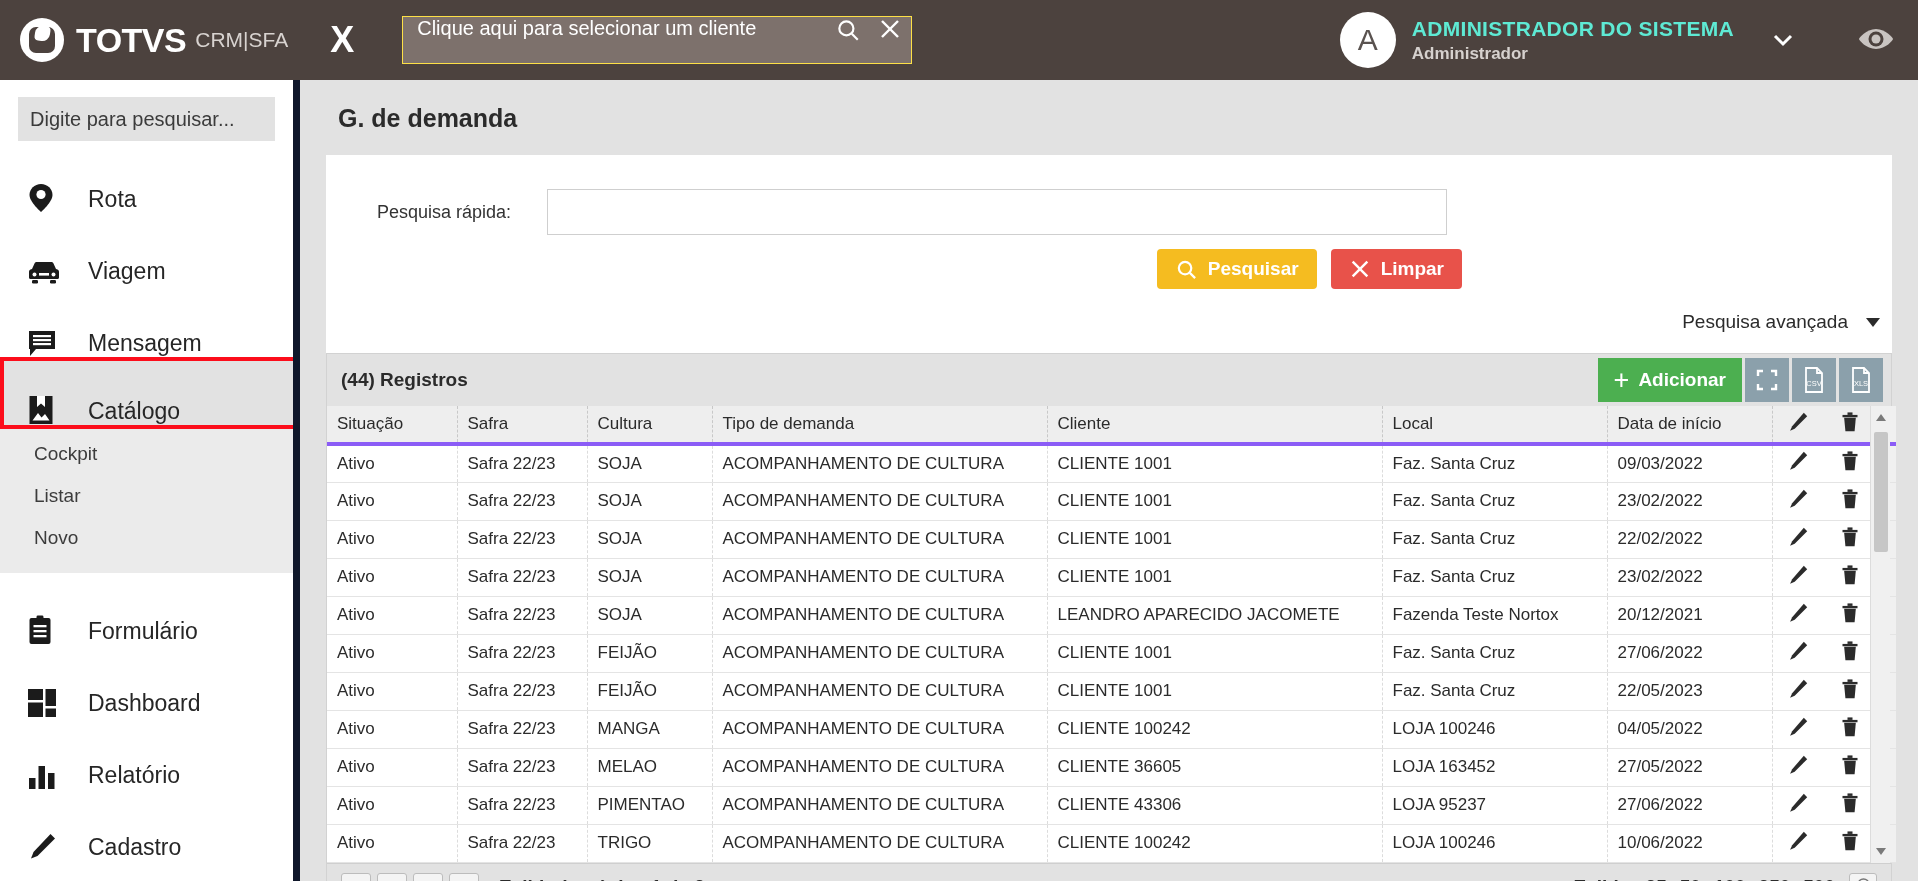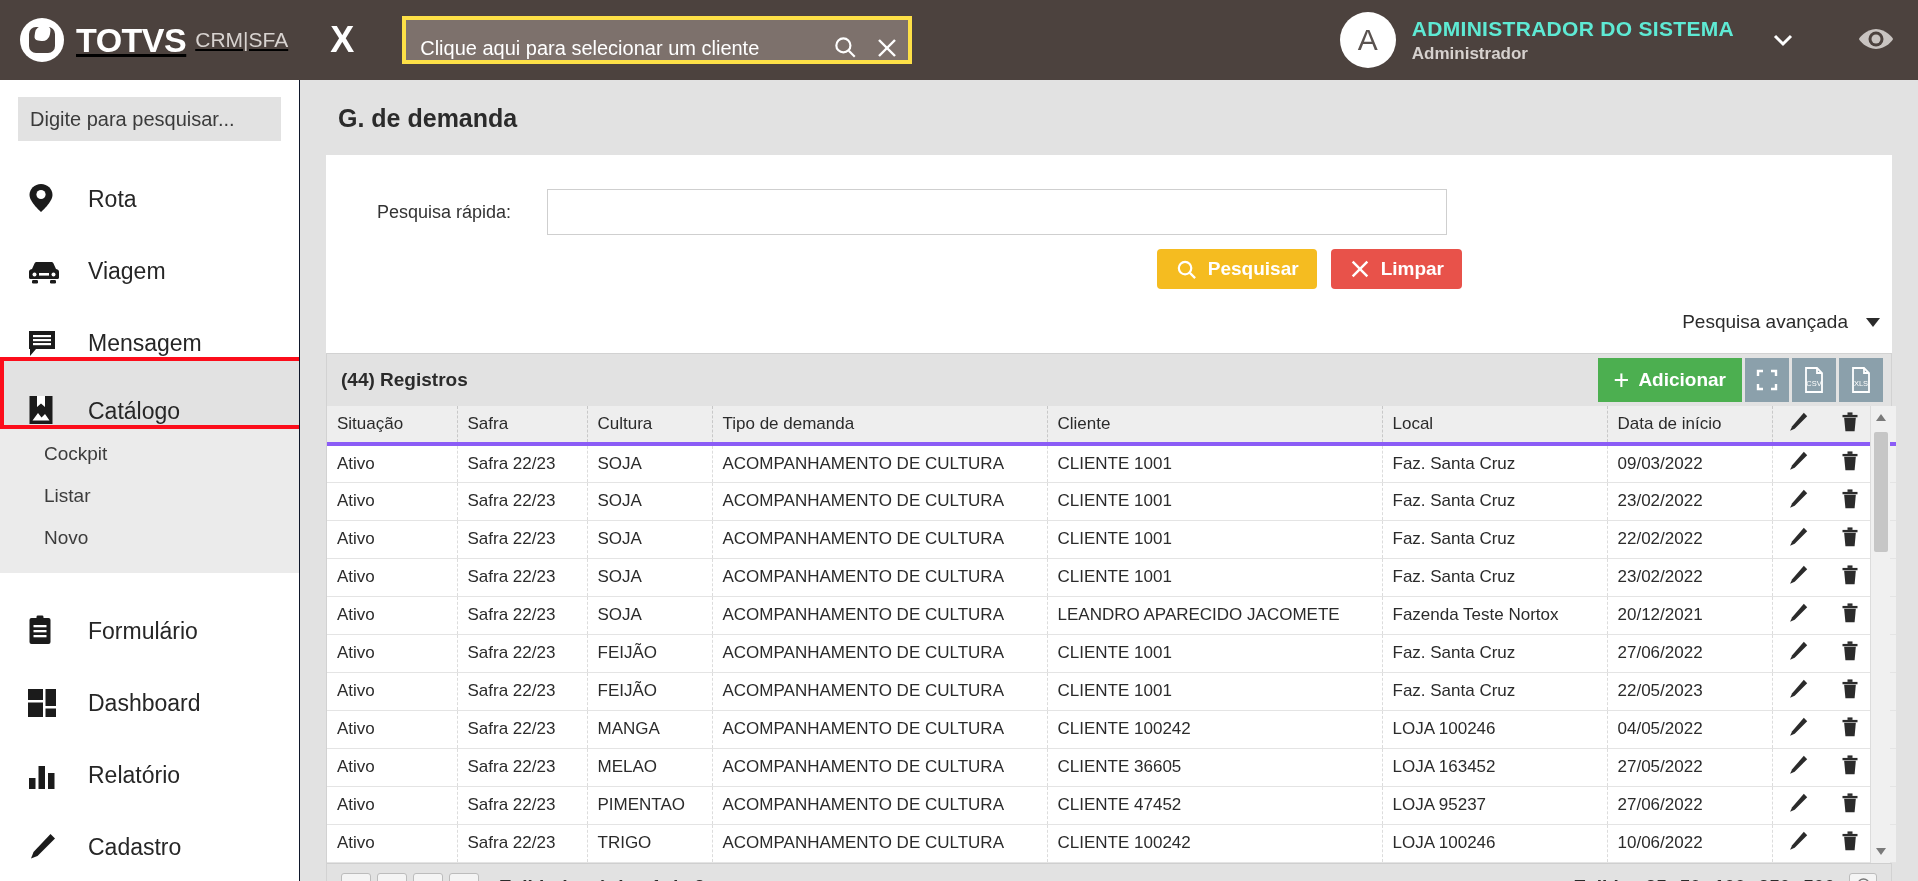--- a/index.html
+++ b/index.html
@@ -10,21 +10,21 @@
     overflow: hidden;
   }
 
   
   .topbar {
     position: absolute; top: 0; left: 0;
     width: 1918px; height: 80px;
     background: #4c423e;
     display: flex; align-items: center;
   }
-  .logo-wrap { display: flex; align-items: center; margin-left: 20px; text-decoration: underline; }
+  .logo-wrap { display: flex; align-items: center; margin-left: 20px; }
   .logo-mark {
     width: 44px; height: 44px; border-radius: 50%;
     background: #ffffff; position: relative; flex: none;
   }
   .logo-mark::before {
     content: ""; position: absolute; left: 9px; top: 9px;
     width: 26px; height: 26px; border-radius: 7px;
     background: #4c423e;
   }
   .logo-mark::after {
@@ -41,22 +41,22 @@
     letter-spacing: 0px; font-weight: normal;
   }
   .topbar-x {
     color: #ffffff; font-size: 36px; font-weight: bold;
     margin-left: 42px; line-height: 1; cursor: pointer;
     font-family: "Liberation Sans", sans-serif;
   }
   .client-box {
     margin-left: 48px; width: 510px; height: 48px;
     background: #7d716c;
-    display: flex; align-items: flex-end;
-    border: 4px solid #fde047;
+    display: flex; align-items: flex-start;
+    border: 1px solid #fde047;
   }
   .client-ph {
     flex: 1; color: #ffffff; font-size: 20px; padding-left: 14px;
     white-space: nowrap; overflow: hidden;
   }
   .client-icn {
     width: 42px; display: flex; align-items: center; justify-content: center;
     cursor: pointer;
   }
   .user-block {
@@ -82,21 +82,21 @@
   .eye-btn {
     position: absolute; right: 22px; top: 24px;
     cursor: pointer;
   }
 
   
   .sidebar {
     position: absolute; top: 80px; left: 0;
     width: 300px; height: 801px;
     background: #ffffff;
-    border-right: 1px solid #0f172a;
+    border-right: 7px solid #0f172a;
     overflow: hidden;
   }
   .side-search {
     margin: 17px 18px 0 18px; height: 44px;
     background: #e2e2e2;
     display: flex; align-items: center; padding: 0 12px;
   }
   .side-search input {
     flex: 1; border: none; outline: none; background: transparent;
     font-size: 20px; color: #3b3b3b;
@@ -114,21 +114,21 @@
   .nav-lbl { font-size: 23px; color: #262626; margin-left: 14px; }
   .nav-item.active {
     background: #e2e2e2;
     border: 4px solid #fc0d1b;
     border-right: none;
     padding-left: 24px;
   }
   .submenu { background: #ebebeb; padding: 4px 0 14px 0; }
   .sub-item {
     height: 42px; display: flex; align-items: center;
-    padding-left: 44px; font-size: 19px; color: #3c3c3c; cursor: pointer;
+    padding-left: 34px; font-size: 19px; color: #3c3c3c; cursor: pointer;
   }
 
   
   .main {
     position: absolute; top: 80px; left: 300px;
     width: 1618px; height: 801px;
     background: #e2e2e2;
     padding: 0 26px;
   }
   .page-title {
@@ -750,21 +750,21 @@
                   </svg>
               </span>
             </td>
             <td class="ico-col scroll-col"></td>
           </tr>
           <tr>
             <td>Ativo</td>
             <td>Safra 22/23</td>
             <td>PIMENTAO</td>
             <td>ACOMPANHAMENTO DE CULTURA</td>
-            <td>CLIENTE 47452</td>
+            <td>CLIENTE 43306</td>
             <td>LOJA 95237</td>
             <td>27/06/2022</td>
             <td class="ico-col">
               <span class="row-ico">
                 <svg width="20" height="20" viewBox="0 0 24 24" fill="#2b2b2b">
                     <path d="M19 1 L23 5 L8 20 L2.5 22.5 L5 17 Z"></path>
                   </svg>
               </span>
             </td>
             <td class="ico-col">

